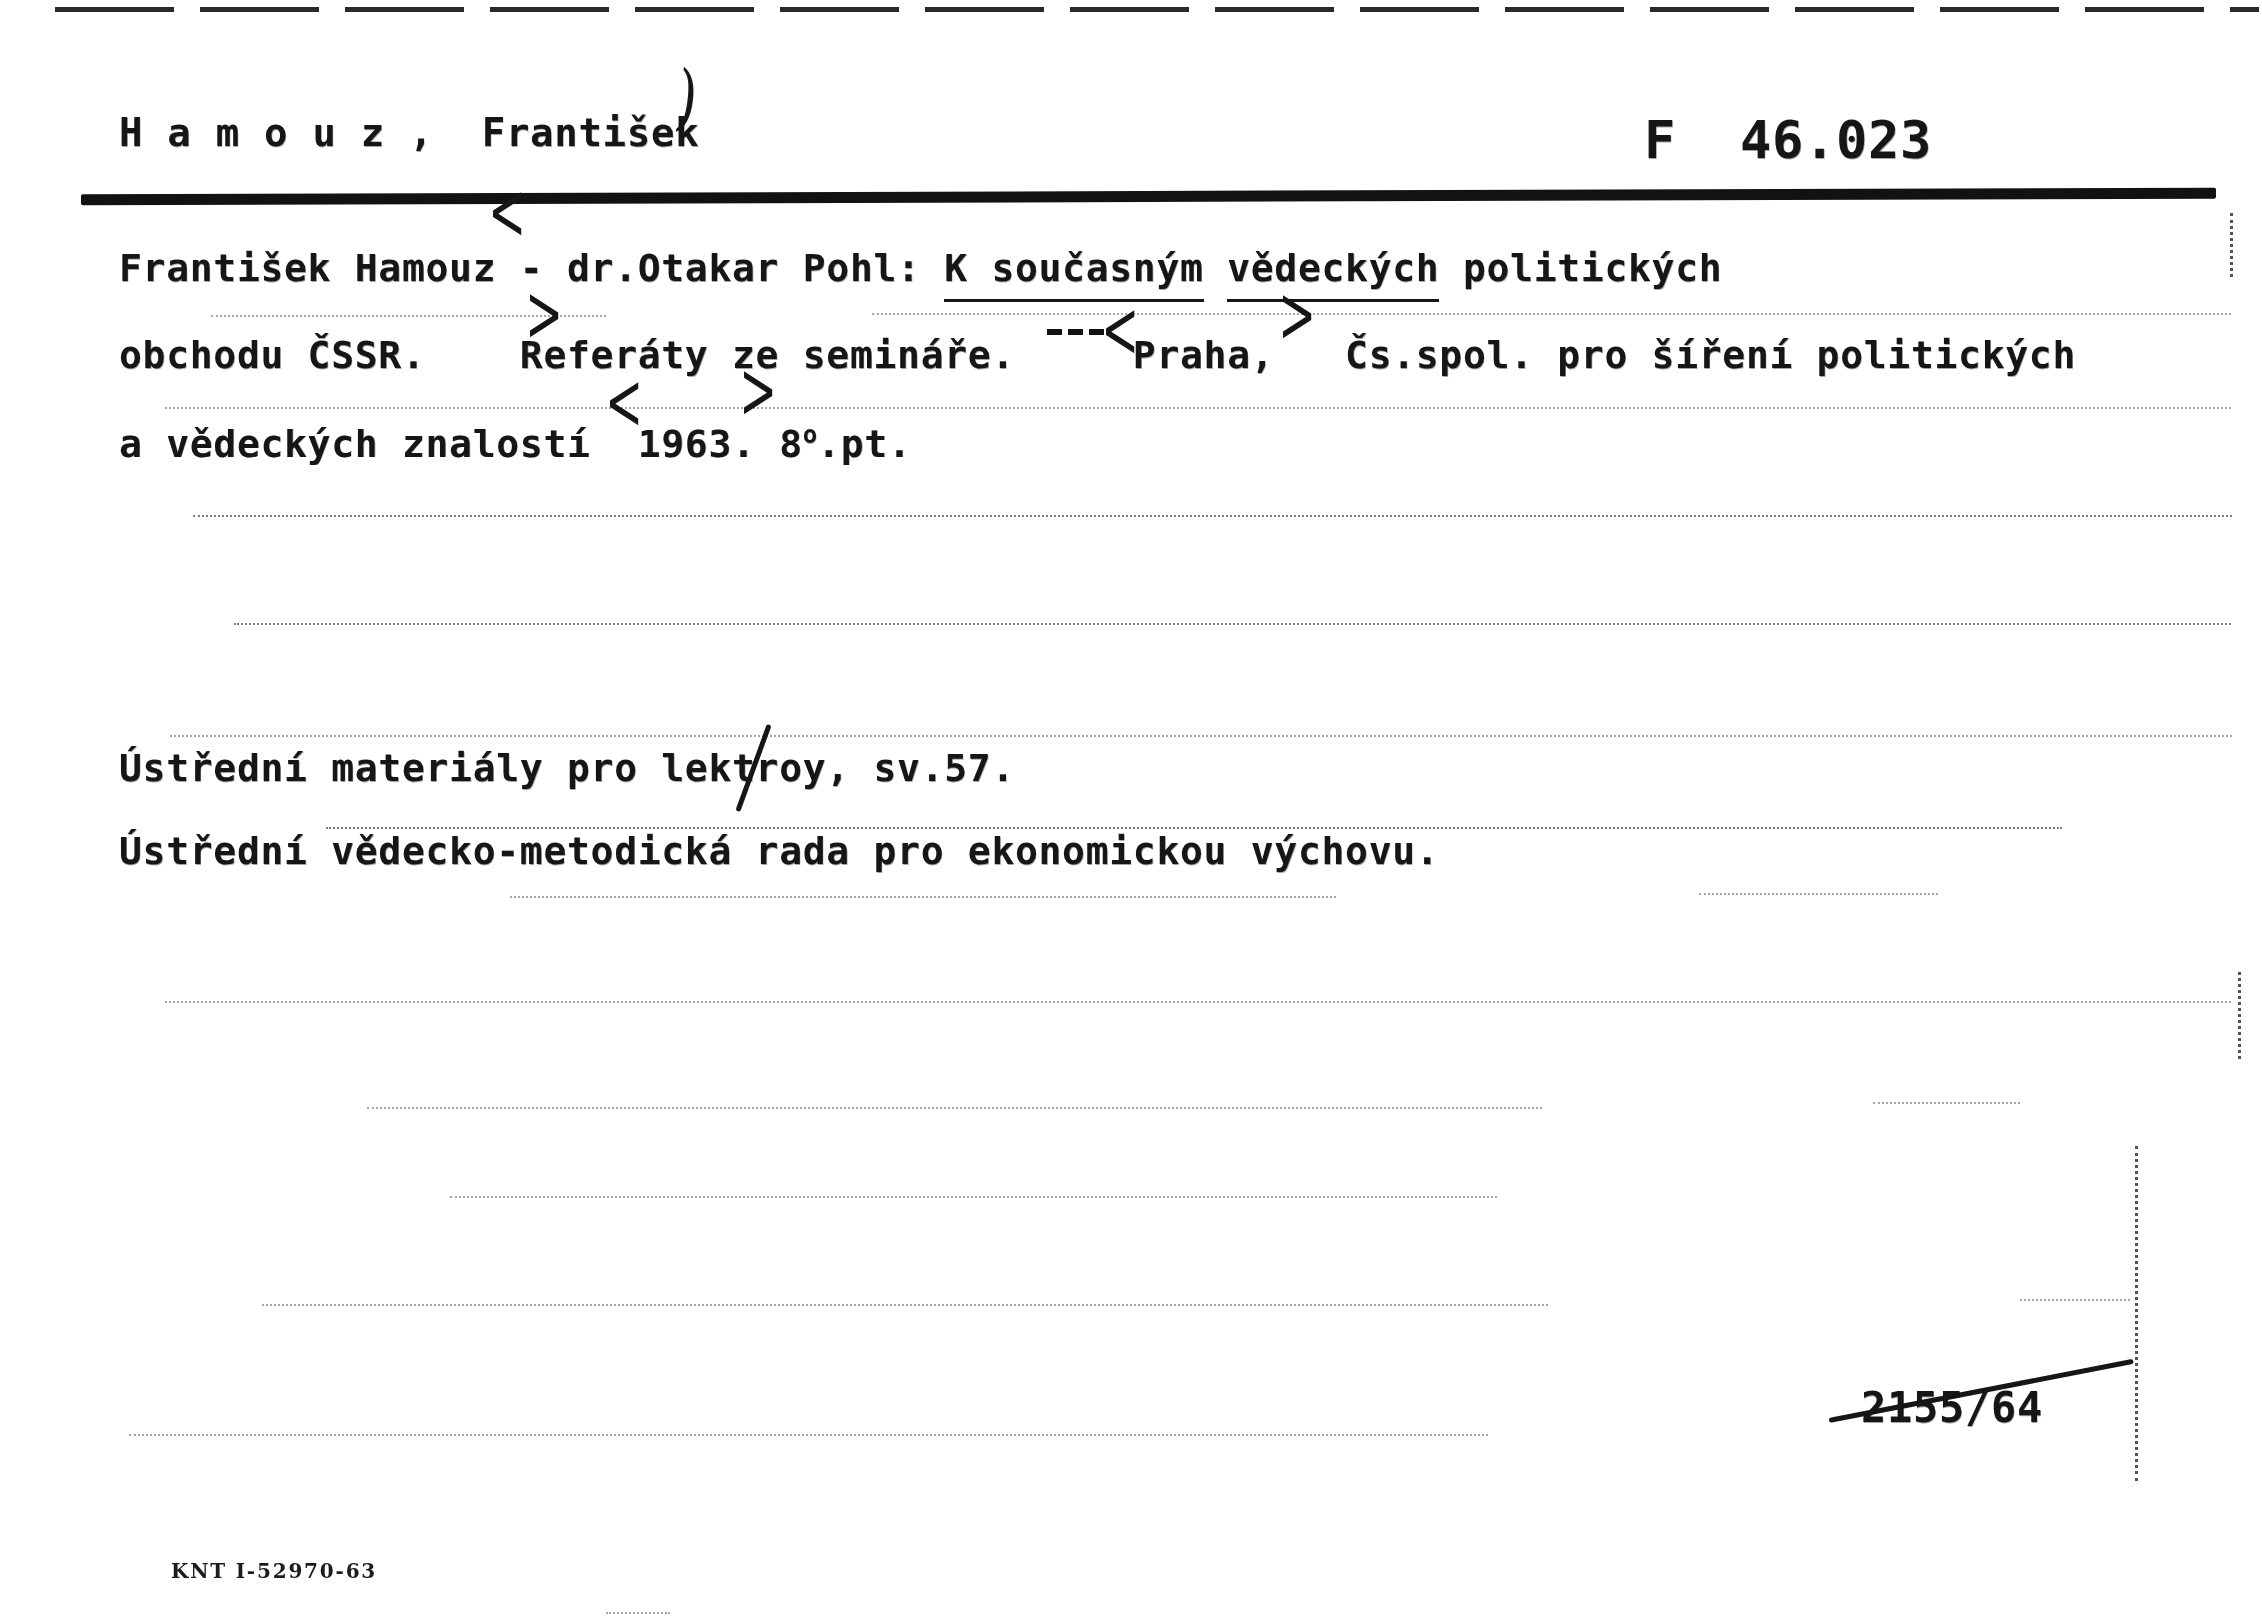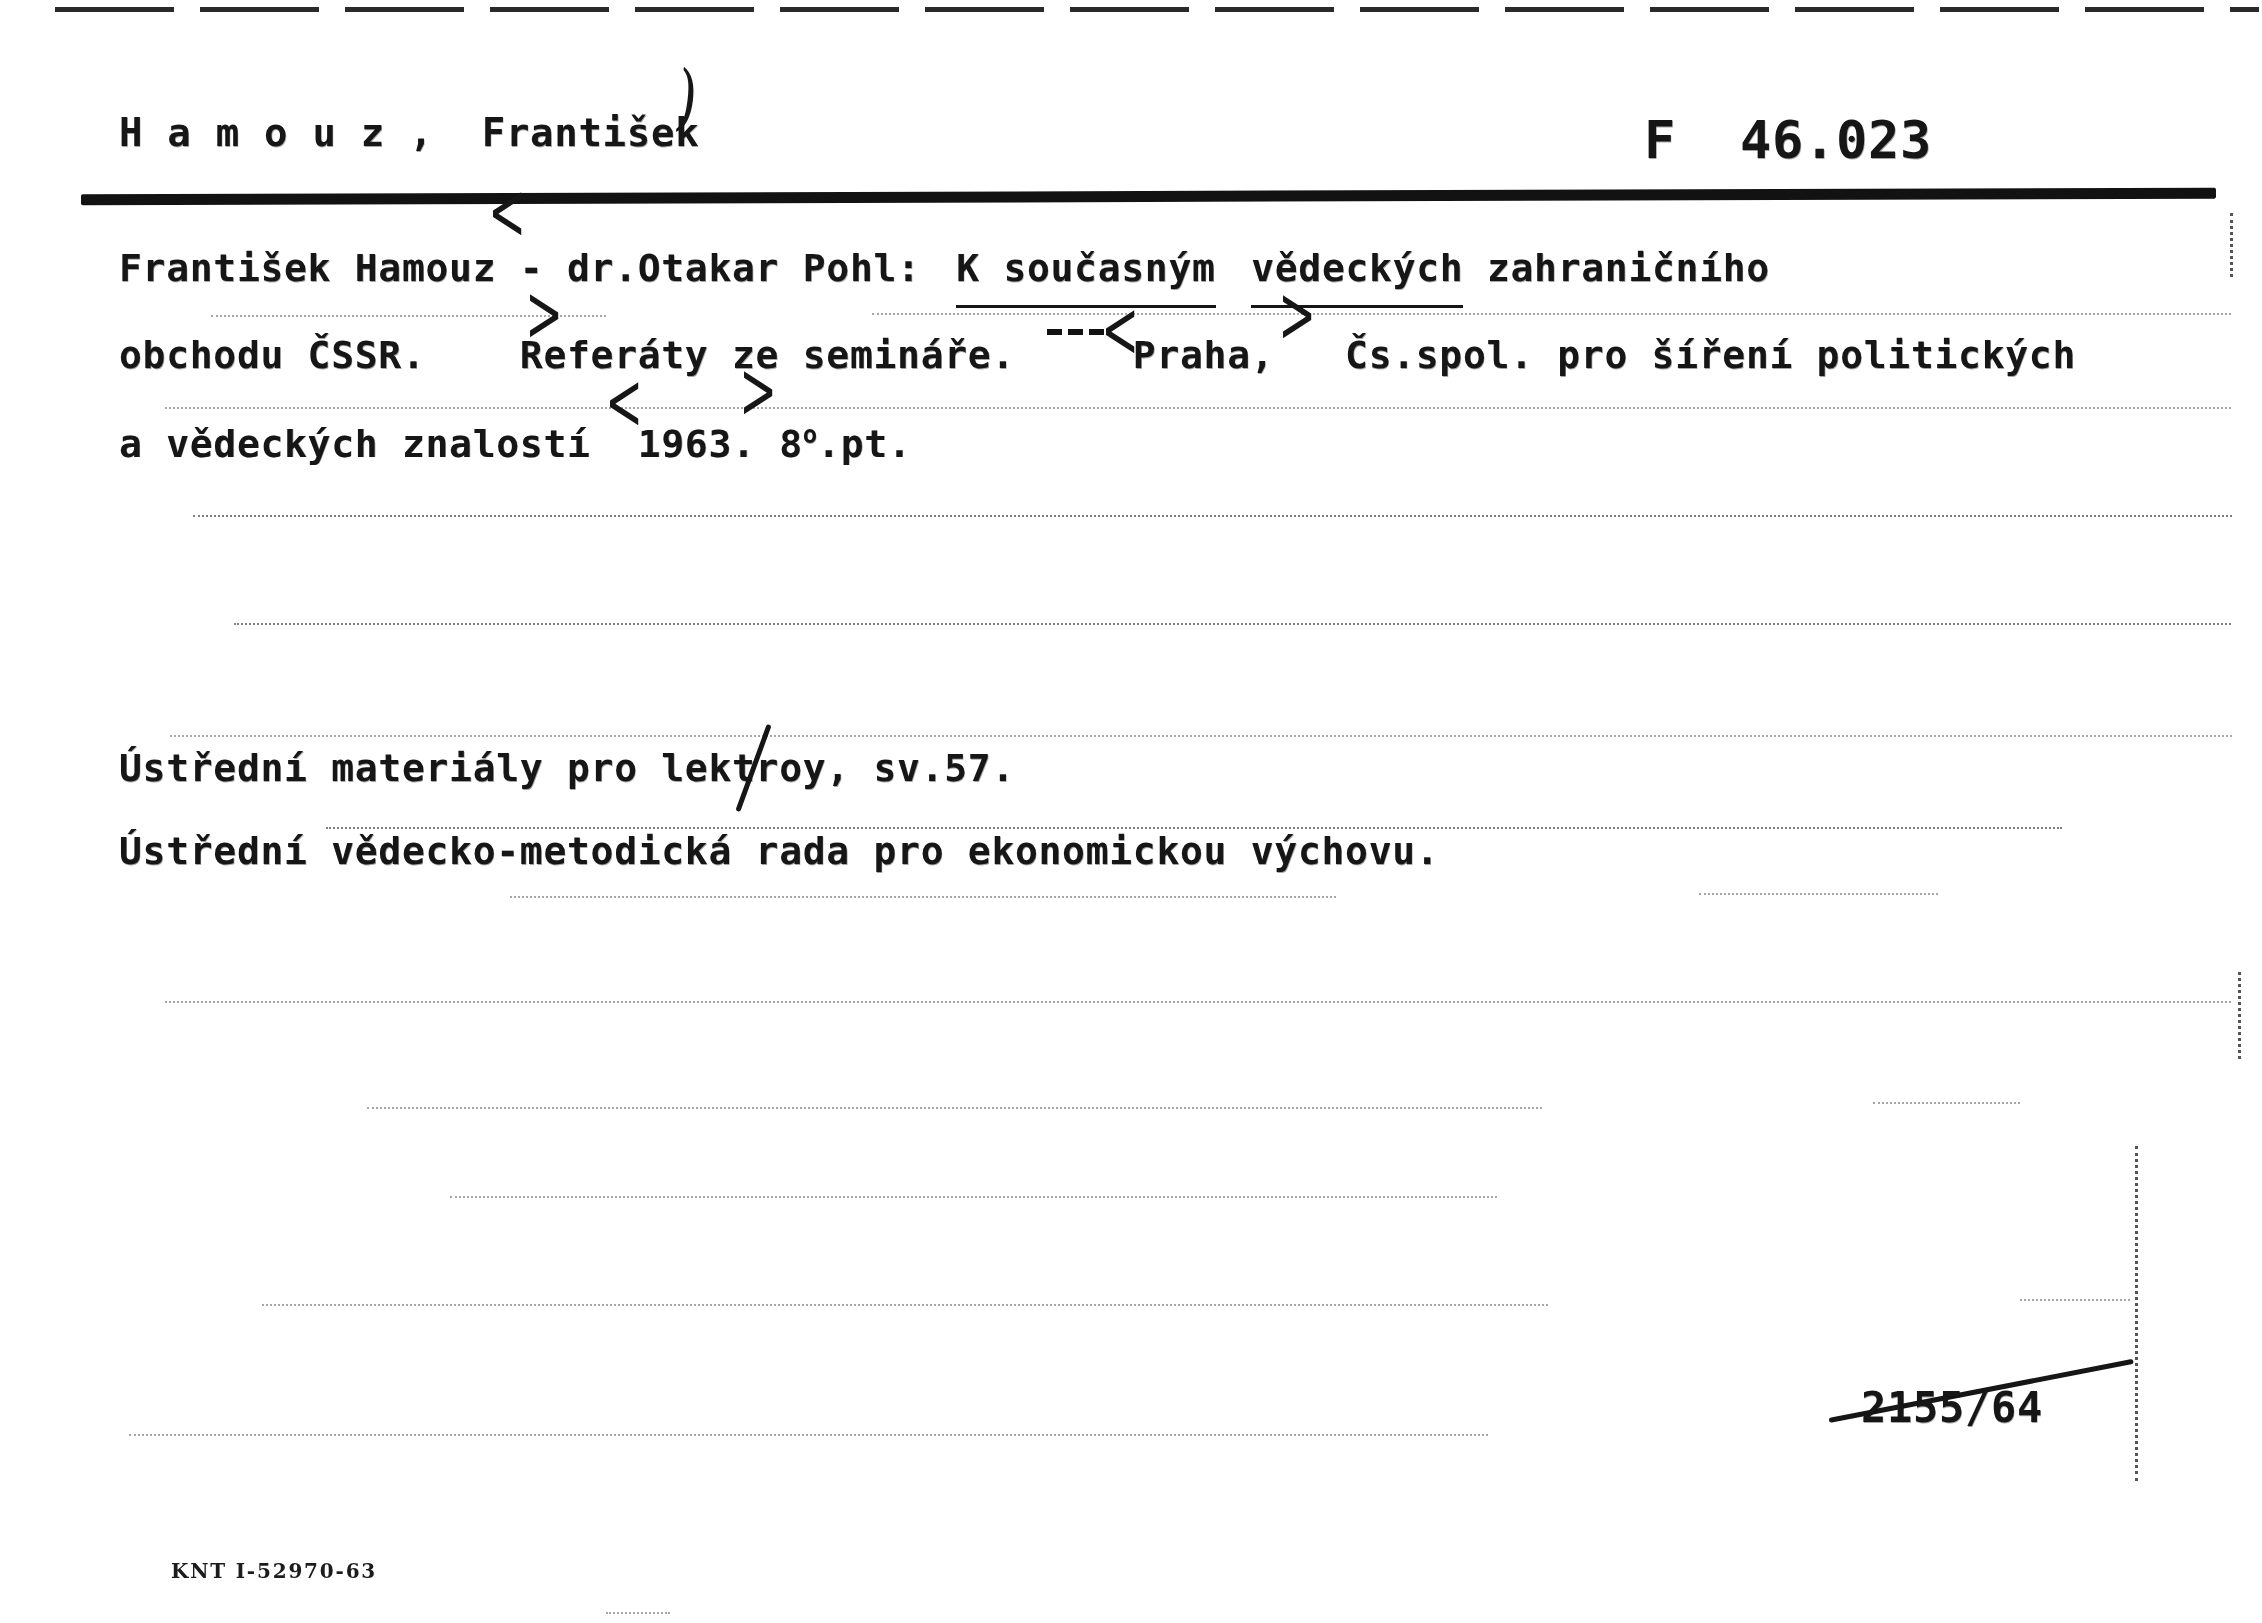--- a/index.html
+++ b/index.html
@@ -86,37 +86,37 @@
     transform:rotate(20deg);
   }
   .accession-stroke{
     position:absolute;
     left:1829px;top:1418px;width:310px;height:4.6px;
     background:#161616;
     border-radius:2.8px;
     transform:rotate(-11deg);
     transform-origin:left center;
   }
-  .u-hand{border-bottom:3.7px solid #161616;padding-bottom:15px;margin-left:12px;}
+  .u-hand{border-bottom:3.7px solid #161616;padding-bottom:9px;}
   .sup{font-size:24px;vertical-align:13.8px;letter-spacing:0;}
 </style>
 </head>
 <body>
 
 <div class="page">
 
   <div class="top-edge"></div>
 
   <div class="tw heading" style="left:119px;top:110px;">H a m o u z ,  František</div>
   <div class="paren-mark">)</div>
   <div class="tw callnum" style="left:1644px;top:110px;">F  46.023</div>
 
   <div class="rule"></div>
 
-  <div class="tw" style="left:119px;top:246px;"><span>František Hamouz - dr.Otakar Pohl: </span><span class="u-hand">K současným</span><span> </span><span class="u-hand">vědeckých</span><span> zahraničního</span></div>
+  <div class="tw" style="left:119px;top:246px;"><span>František Hamouz - dr.Otakar Pohl: </span><span class="u-hand">K současným</span><span> </span><span class="u-hand">vědeckých</span><span> politických</span></div>
 
   <div class="tw" style="left:119px;top:333px;">obchodu ČSSR.    Referáty ze semináře.     Praha,   Čs.spol. pro šíření politických</div>
 
   <div class="tw" style="left:119px;top:421px;"><span>a vědeckých znalostí  1963. 8</span><span class="sup">o</span><span>.pt.</span></div>
 
   <div class="caret" style="left:485px;top:185px;">&lt;</div>
   <div class="caret" style="left:522px;top:287px;">&gt;</div>
   <div class="del-mark"></div>
   <div class="caret" style="left:1098px;top:303px;">&lt;</div>
   <div class="caret" style="left:1275px;top:288px;">&gt;</div>

